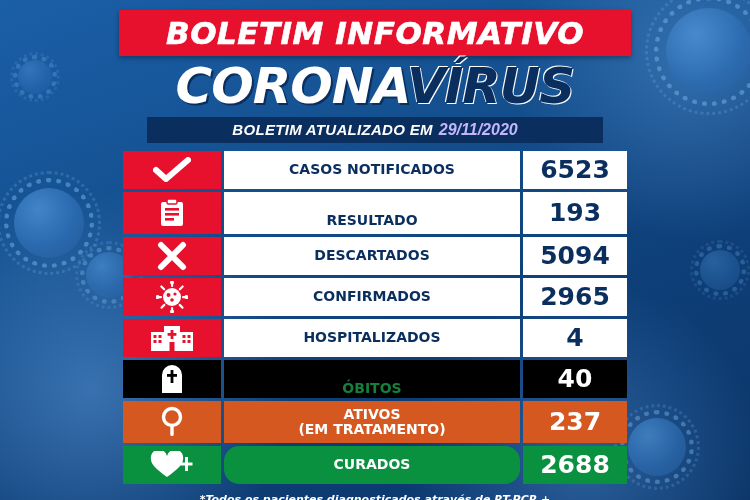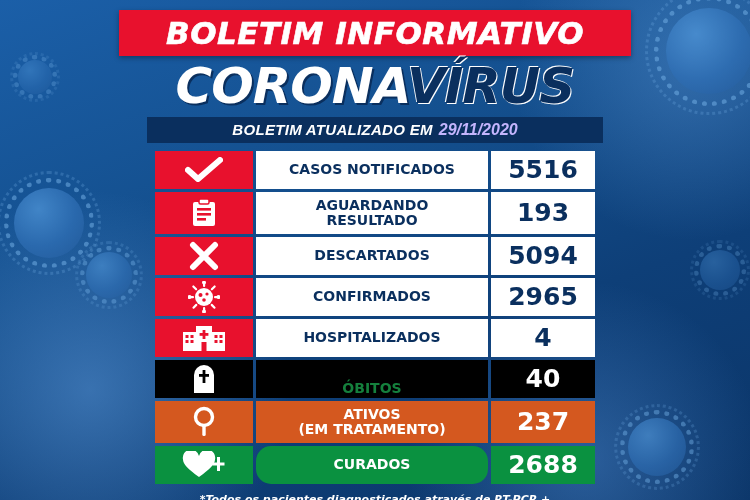--- a/index.html
+++ b/index.html
@@ -75,21 +75,21 @@
     color: #fff; font-weight: bold; font-size: 15px; font-style: italic;
     letter-spacing: .3px;
   }
   .sub-banner .date {
     color: #c4b5fd; font-weight: bold; font-size: 16px; font-style: italic;
   }
 
   
   .table {
     position: relative; z-index: 3;
-    width: 440px; margin: 8px auto 0;
+    width: 504px; margin: 8px auto 0;
     display: flex; flex-direction: column; gap: 3px;
   }
   .row { display: flex; height: 38px; gap: 3px; }
   .row.tall { height: 42px; }
 
   .cell-icon {
     width: 98px; display: flex; align-items: center; justify-content: center;
   }
   .cell-label {
     flex: 1; display: flex; align-items: center; justify-content: center;
@@ -174,37 +174,37 @@
     <div class="row pal-red">
       <div class="cell-icon icon">
         <svg width="38" height="26" viewBox="0 0 38 26">
             <path d="M3 13 L13 22 L35 3" stroke="#ffffff" stroke-width="6" fill="none" stroke-linecap="round" stroke-linejoin="round"></path>
           </svg>
       </div>
       <div class="cell-label">
         <span>CASOS NOTIFICADOS</span>
       </div>
       <div class="cell-value">
-        <span>5516</span>
+        <span>6523</span>
       </div>
     </div>
 
     <div class="row pal-red tall">
       <div class="cell-icon icon">
         <svg width="26" height="30" viewBox="0 0 26 30">
           <rect x="2" y="4" width="22" height="24" rx="2" fill="#ffffff"></rect>
           <rect x="8" y="1" width="10" height="5" rx="1.5" fill="#ffffff" stroke="#e8112d" stroke-width="1.5"></rect>
           <rect x="6" y="10" width="14" height="2.6" fill="#e8112d"></rect>
           <rect x="6" y="15" width="14" height="2.6" fill="#e8112d"></rect>
           <rect x="6" y="20" width="9" height="2.6" fill="#e8112d"></rect>
         </svg>
       </div>
       <div class="cell-label">
         <span>
-          <span>AGUARDANDO</span><br>
+          <br>
           <span>RESULTADO</span>
         </span>
       </div>
       <div class="cell-value">
         <span>193</span>
       </div>
     </div>
 
     <div class="row pal-red">
       <div class="cell-icon icon">

